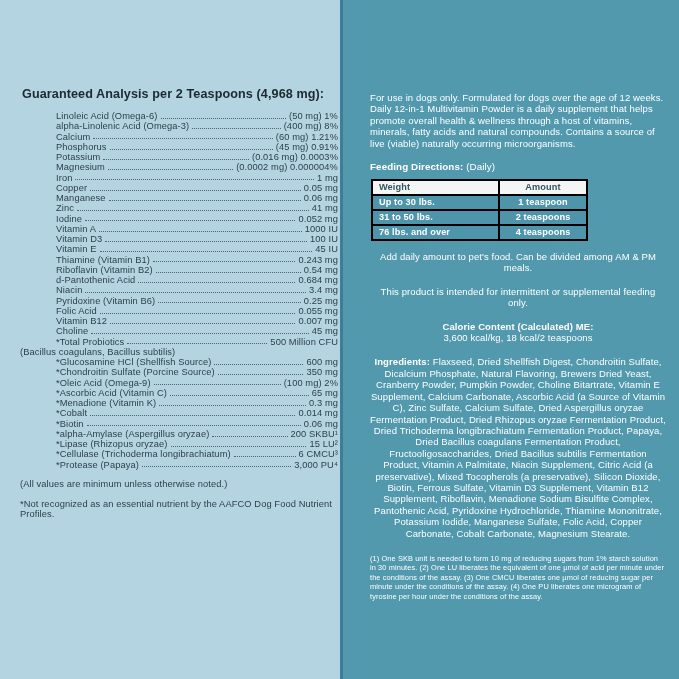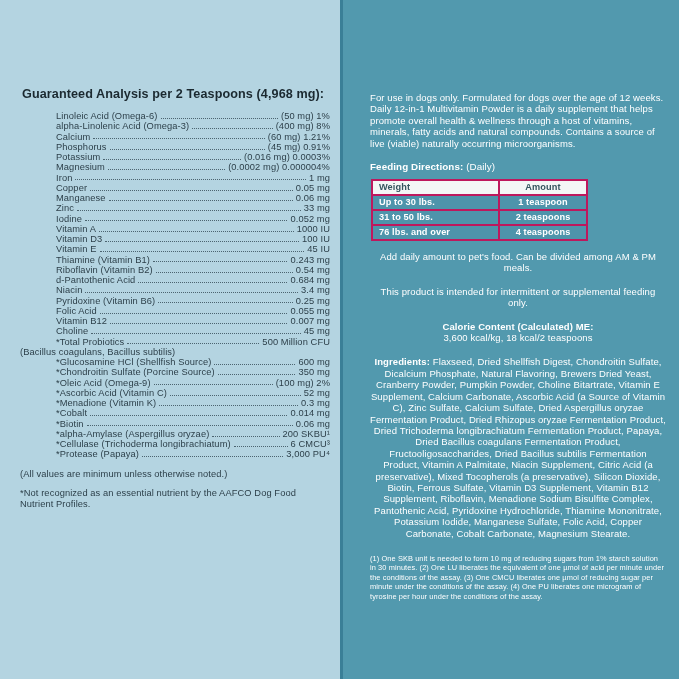--- a/index.html
+++ b/index.html
@@ -7,21 +7,21 @@
     width: 679px; height: 679px; overflow: hidden;
     font-family: "Liberation Sans", sans-serif;
     -webkit-font-smoothing: antialiased;
   }
   .label { display: flex; width: 679px; height: 679px; }
 
   
   .panel-left {
     width: 340px; box-sizing: border-box;
     background: #b4d4e1; color: #2c3f49;
-    padding: 87px 10px 0 20px;
+    padding: 87px 2px 0 20px;
   }
   .ga-title {
     font-size: 12.6px; font-weight: bold; color: #1b2930;
     margin: 0 0 10px 2px; letter-spacing: 0.1px;
   }
   .ga-row { display: flex; align-items: baseline; font-size: 9.3px; line-height: 10.25px; letter-spacing: 0.1px; margin-left: 36px; }
   .ga-label { white-space: nowrap; }
   .ga-leader { flex: 1; border-bottom: 1.2px dotted #4c6470; margin: 0 3px; align-self: flex-end; position: relative; top: -2.5px; min-width: 8px; }
   .ga-value { white-space: nowrap; }
   .ga-sub { font-size: 9.3px; line-height: 10.25px; letter-spacing: 0.1px; }
@@ -32,21 +32,21 @@
     flex: 1; box-sizing: border-box;
     background: #5299ae; color: #ffffff;
     border-left: 3px solid #3a7f97;
     padding: 92px 13px 0 27px;
   }
   .rp-intro { font-size: 9.5px; line-height: 11.4px; margin: 0 0 12px; letter-spacing: 0.1px; }
   .rp-heading { font-size: 9.8px; margin: 0 0 7px; letter-spacing: 0.1px; }
   .b { font-weight: bold; }
   .feed-table { border-collapse: collapse; margin: 0 0 10px 1px; width: 217px; }
   .feed-table th, .feed-table td {
-    border: 2px solid #be185d; font-size: 9.2px; padding: 1px 6px 2px;
+    border: 2px solid #000000; font-size: 9.2px; padding: 1px 6px 2px;
     letter-spacing: 0.1px;
   }
   .feed-table th { background: #f4f6f6; color: #35555f; font-weight: bold; }
   .feed-table td { background: #4e94ab; color: #ffffff; font-weight: bold; }
   .col-weight { width: 113px; text-align: left; }
   .col-amount { text-align: center; }
   .rp-para { font-size: 9.5px; line-height: 11.4px; margin: 0 0 12px; letter-spacing: 0.1px; text-align: center; }
   .rp-para.tight { margin-bottom: 13px; }
   .calorie-line { margin: 0; }
   .rp-footnotes { font-size: 7.4px; line-height: 9.4px; margin: 15px 0 0; letter-spacing: 0.1px; }
@@ -100,21 +100,21 @@
           <span class="ga-value">0.05 mg</span>
         </div>
         <div class="ga-row">
           <span class="ga-label">Manganese</span>
           <span class="ga-leader"></span>
           <span class="ga-value">0.06 mg</span>
         </div>
         <div class="ga-row">
           <span class="ga-label">Zinc</span>
           <span class="ga-leader"></span>
-          <span class="ga-value">33 mg</span>
+          <span class="ga-value">41 mg</span>
         </div>
         <div class="ga-row">
           <span class="ga-label">Iodine</span>
           <span class="ga-leader"></span>
           <span class="ga-value">0.052 mg</span>
         </div>
         <div class="ga-row">
           <span class="ga-label">Vitamin A</span>
           <span class="ga-leader"></span>
           <span class="ga-value">1000 IU</span>
@@ -186,41 +186,46 @@
           <span class="ga-value">350 mg</span>
         </div>
         <div class="ga-row">
           <span class="ga-label">*Oleic Acid (Omega-9)</span>
           <span class="ga-leader"></span>
           <span class="ga-value">(100 mg) 2%</span>
         </div>
         <div class="ga-row">
           <span class="ga-label">*Ascorbic Acid (Vitamin C)</span>
           <span class="ga-leader"></span>
-          <span class="ga-value">52 mg</span>
+          <span class="ga-value">65 mg</span>
         </div>
         <div class="ga-row">
           <span class="ga-label">*Menadione (Vitamin K)</span>
           <span class="ga-leader"></span>
           <span class="ga-value">0.3 mg</span>
         </div>
         <div class="ga-row">
           <span class="ga-label">*Cobalt</span>
           <span class="ga-leader"></span>
           <span class="ga-value">0.014 mg</span>
         </div>
         <div class="ga-row">
           <span class="ga-label">*Biotin</span>
           <span class="ga-leader"></span>
           <span class="ga-value">0.06 mg</span>
         </div>
         <div class="ga-row">
           <span class="ga-label">*alpha-Amylase (Aspergillus oryzae)</span>
           <span class="ga-leader"></span>
           <span class="ga-value">200 SKBU¹</span>
+        </div>
+        <div class="ga-row">
+          <span class="ga-label">*Lipase (Rhizopus oryzae)</span>
+          <span class="ga-leader"></span>
+          <span class="ga-value">15 LU²</span>
         </div>
         <div class="ga-row">
           <span class="ga-label">*Cellulase (Trichoderma longibrachiatum)</span>
           <span class="ga-leader"></span>
           <span class="ga-value">6 CMCU³</span>
         </div>
         <div class="ga-row">
           <span class="ga-label">*Protease (Papaya)</span>
           <span class="ga-leader"></span>
           <span class="ga-value">3,000 PU⁴</span>

